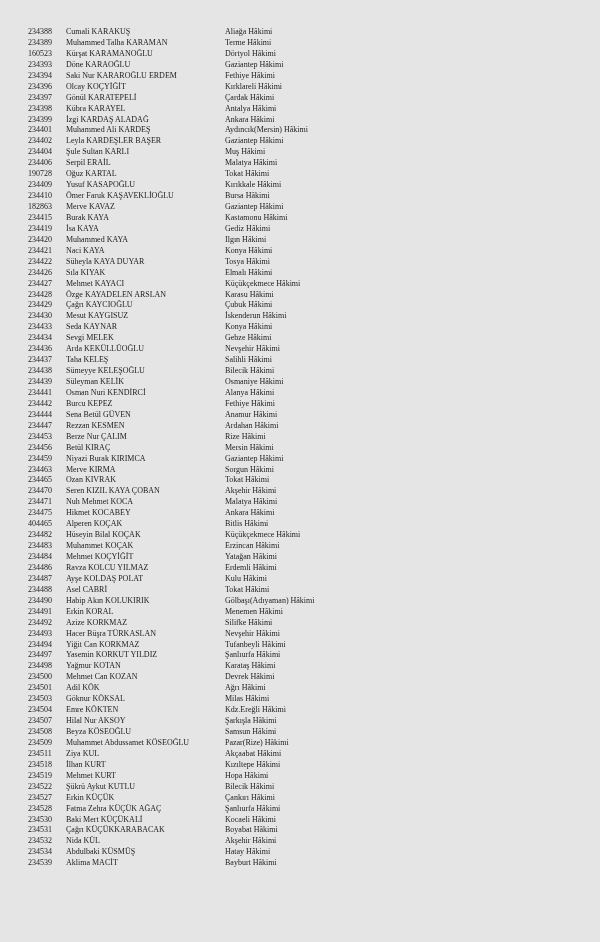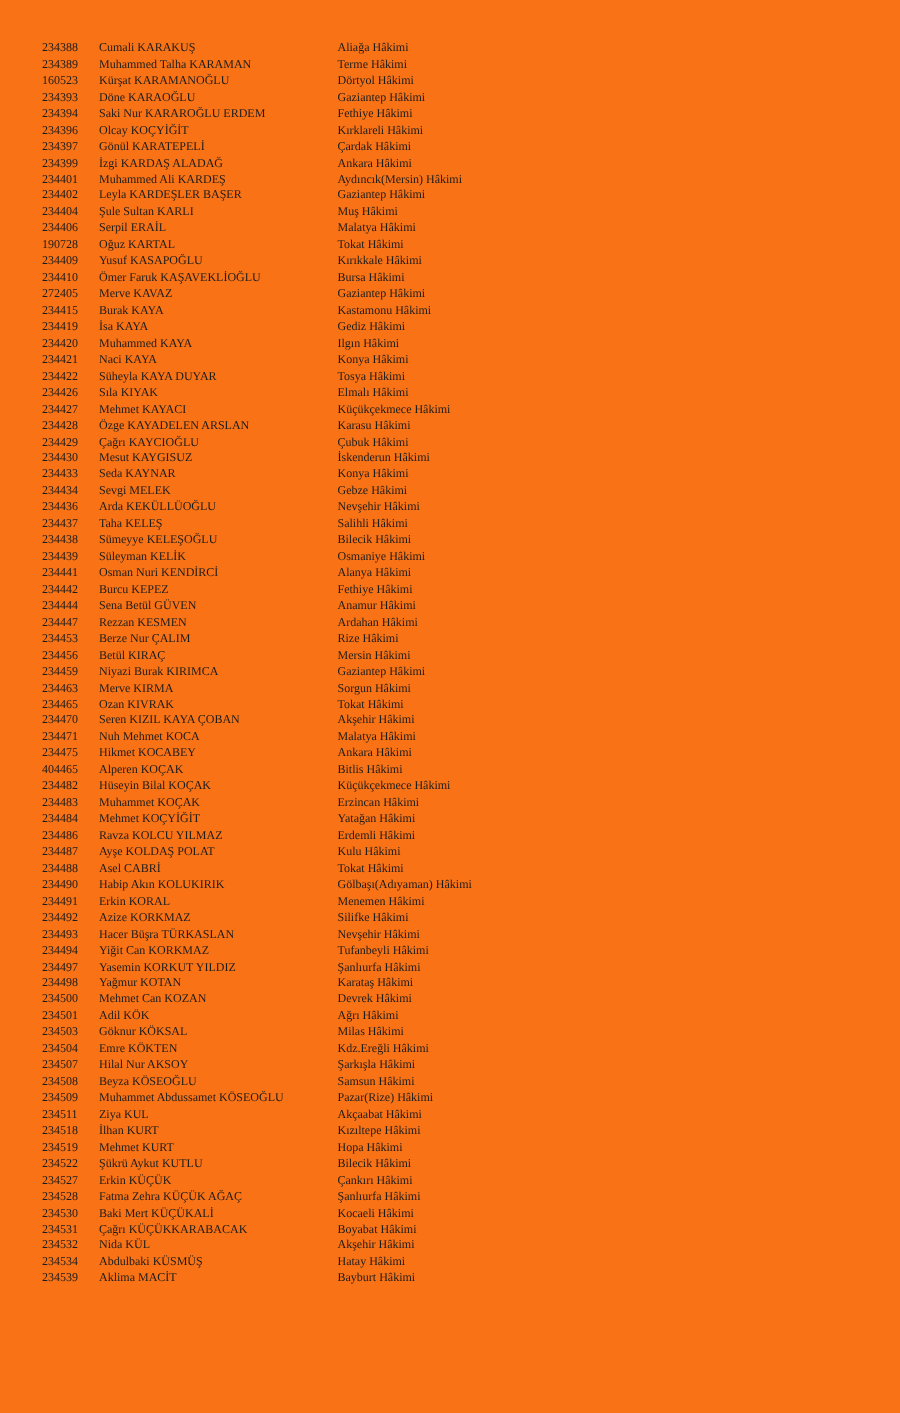--- a/index.html
+++ b/index.html
@@ -4,21 +4,21 @@
 <style>
   html, body {
     margin: 0;
     padding: 0;
     background: #ffffff;
   }
   .page {
     position: relative;
     width: 600px;
     height: 942px;
-    background: #f97316;
+    background: #e5e5e5;
     overflow: hidden;
     font-family: "Liberation Serif", "DejaVu Serif", serif;
     color: #1c1c1c;
   }
   .list {
     position: absolute;
     top: 27px;
     left: 28px;
     right: 0;
   }
@@ -84,20 +84,25 @@
     <span class="cell-name">Olcay KOÇYİĞİT</span>
     <span class="cell-title">Kırklareli Hâkimi</span>
   </div>
 
   <div class="row">
     <span class="cell-id">234397</span>
     <span class="cell-name">Gönül KARATEPELİ</span>
     <span class="cell-title">Çardak Hâkimi</span>
   </div>
 
+  <div class="row">
+    <span class="cell-id">234398</span>
+    <span class="cell-name">Kübra KARAYEL</span>
+    <span class="cell-title">Antalya Hâkimi</span>
+  </div>
 
   <div class="row">
     <span class="cell-id">234399</span>
     <span class="cell-name">İzgi KARDAŞ ALADAĞ</span>
     <span class="cell-title">Ankara Hâkimi</span>
   </div>
 
   <div class="row">
     <span class="cell-id">234401</span>
     <span class="cell-name">Muhammed Ali KARDEŞ</span>
@@ -134,21 +139,21 @@
     <span class="cell-title">Kırıkkale Hâkimi</span>
   </div>
 
   <div class="row">
     <span class="cell-id">234410</span>
     <span class="cell-name">Ömer Faruk KAŞAVEKLİOĞLU</span>
     <span class="cell-title">Bursa Hâkimi</span>
   </div>
 
   <div class="row">
-    <span class="cell-id">272405</span>
+    <span class="cell-id">182863</span>
     <span class="cell-name">Merve KAVAZ</span>
     <span class="cell-title">Gaziantep Hâkimi</span>
   </div>
 
   <div class="row">
     <span class="cell-id">234415</span>
     <span class="cell-name">Burak KAYA</span>
     <span class="cell-title">Kastamonu Hâkimi</span>
   </div>
 

